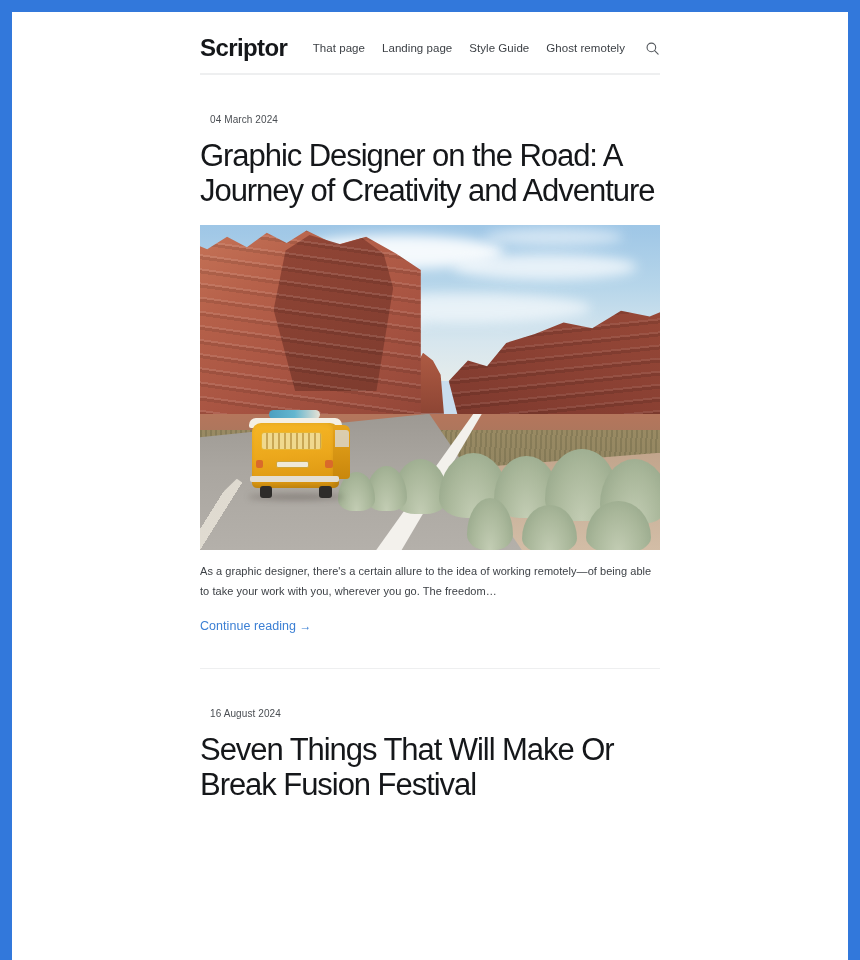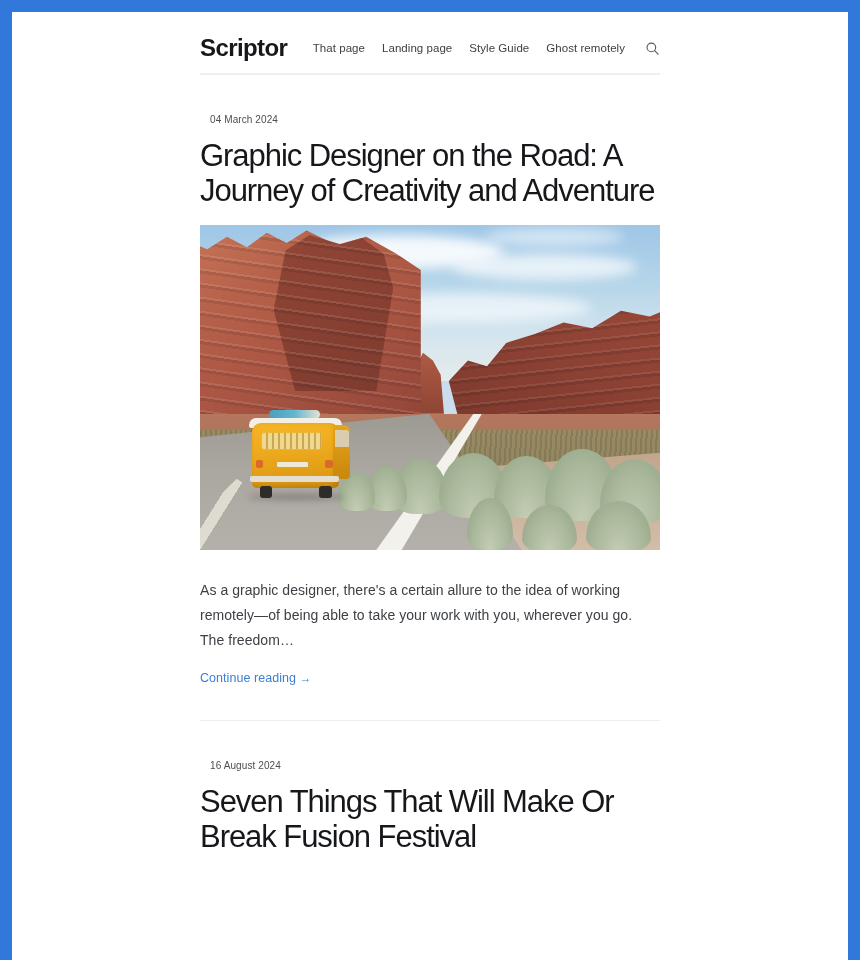--- a/index.html
+++ b/index.html
@@ -315,24 +315,24 @@
   }
   .vw-l { left: 13%; }
   .vw-r { right: 19%; }
   .van-shadow {
     position: absolute; left: 2%; bottom: -2%; width: 92%; height: 7%;
     background: rgba(60,50,45,.35); border-radius: 50%; filter: blur(3px);
   }
 
   
   .post-excerpt {
-    font-size: 14px;
+    font-size: 11px;
     line-height: 1.78;
     color: #3d4146;
-    margin-top: 28px;
+    margin-top: 12px;
     letter-spacing: 0.05px;
   }
 
   .continue-link {
     display: inline-block;
     margin-top: 18px;
     font-size: 12.5px;
     color: #3b7fd4;
     text-decoration: none;
     cursor: pointer;

